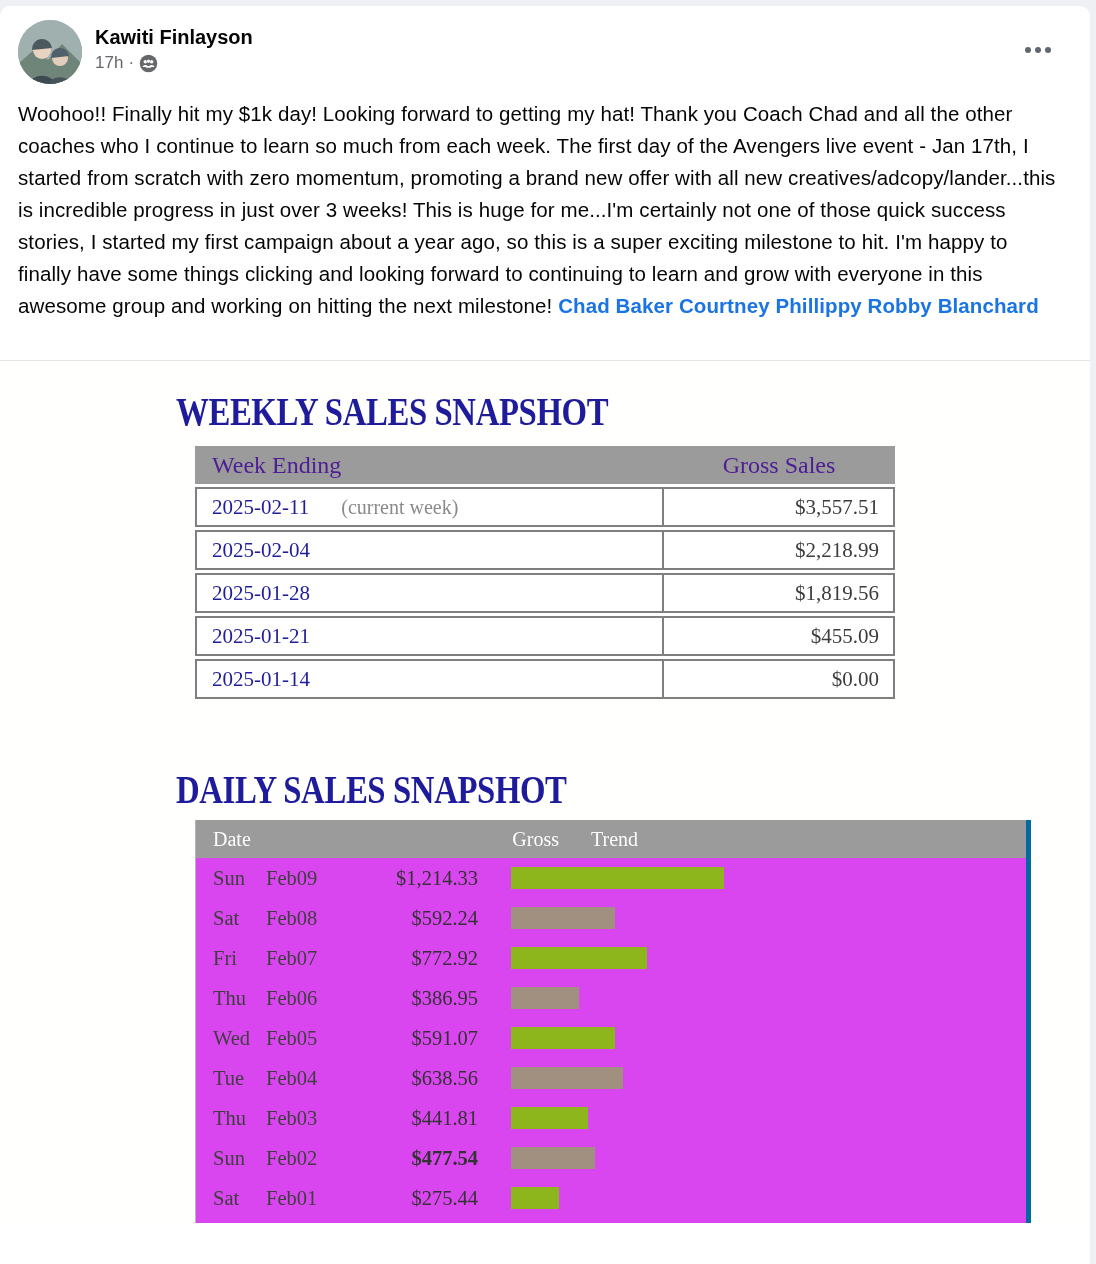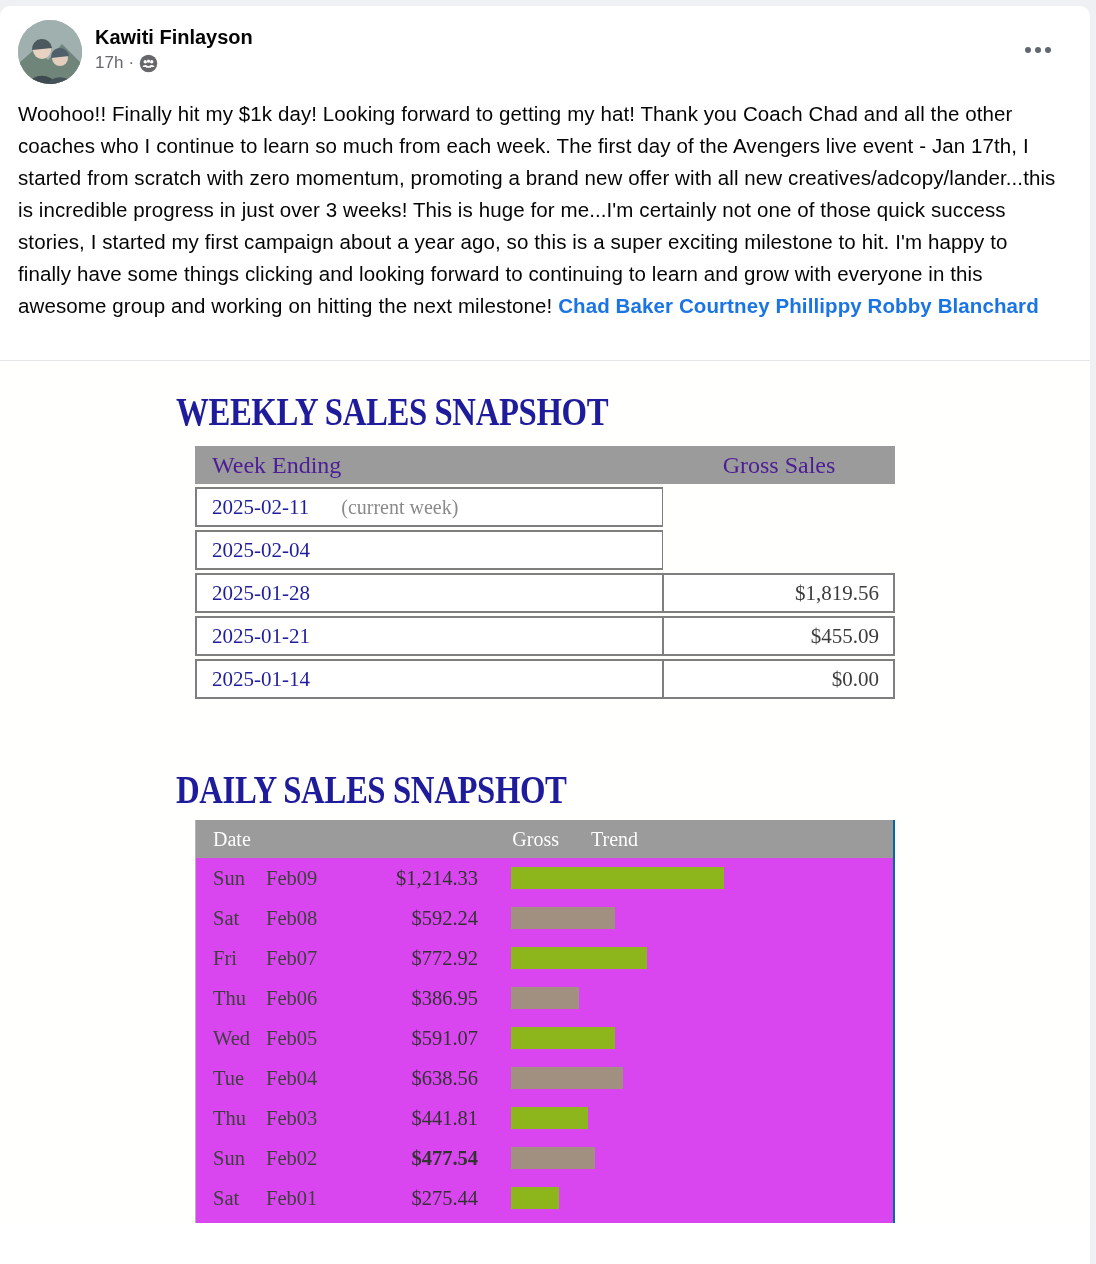--- a/index.html
+++ b/index.html
@@ -36,21 +36,21 @@
   .wk-header .h-left { width:468px; padding-left:17px; }
   .wk-header .h-right { width:232px; text-align:center; }
   .wk-row { display:flex; margin-top:3px; height:40px; }
   .wk-cell-left { width:468px; border:2px solid #7f7f7f; border-right:1px solid #7f7f7f; display:flex; align-items:center; padding-left:15px; background:#fff; }
   .wk-cell-right { width:232px; border:2px solid #7f7f7f; border-left:1px solid #7f7f7f; display:flex; align-items:center; justify-content:flex-end; padding-right:14px; background:#fff; }
   .wk-date { color:#201d9b; font-size:21px; }
   .wk-note { color:#8a8a8a; font-size:20px; margin-left:32px; }
   .wk-amount { color:#3c3c3c; font-size:21px; }
 
   .daily-block { margin-top:68px; }
-  .dl-table { width:700px; margin:9px 0 0 19px; border-left:1px solid #b5b5b5; border-right:2px solid #0369a1; }
+  .dl-table { width:836px; margin:9px 0 0 19px; border-left:1px solid #b5b5b5; border-right:5px solid #0369a1; }
   .dl-header { height:38px; background:#9b9b9b; color:#fdfdfd; display:flex; align-items:center; font-size:20px; }
   .dl-header .h-date { padding-left:17px; width:270px; }
   .dl-header .h-gross { width:93px; text-align:right; }
   .dl-header .h-trend { margin-left:32px; }
   .dl-row { display:flex; align-items:center; height:40px; background:#d946ef; }
   .dl-day { width:70px; padding-left:17px; color:#3f3f3f; font-size:20.5px; }
   .dl-date { width:95px; color:#3f3f3f; font-size:20.5px; }
   .dl-gross { width:117px; text-align:right; color:#333333; font-size:20.5px; }
   .dl-bar { height:22px; margin-left:33px; border-radius:0; }
   .dl-row.partial { height:5px; overflow:hidden; align-items:flex-start; }
@@ -111,24 +111,30 @@
         <div class="wk-header">
           <div class="h-left">Week Ending</div>
           <div class="h-right">Gross Sales</div>
         </div>
 
         <div class="wk-row">
           <div class="wk-cell-left">
               <span class="wk-date">2025-02-11</span>
               <span class="wk-note">(current week)</span>
             </div>
+          <div class="wk-cell-right">
+              <span class="wk-amount">$3,557.51</span>
+            </div>
         </div>
         <div class="wk-row">
           <div class="wk-cell-left">
               <span class="wk-date">2025-02-04</span>
+            </div>
+          <div class="wk-cell-right">
+              <span class="wk-amount">$2,218.99</span>
             </div>
         </div>
         <div class="wk-row">
           <div class="wk-cell-left">
               <span class="wk-date">2025-01-28</span>
             </div>
           <div class="wk-cell-right">
               <span class="wk-amount">$1,819.56</span>
             </div>
         </div>

